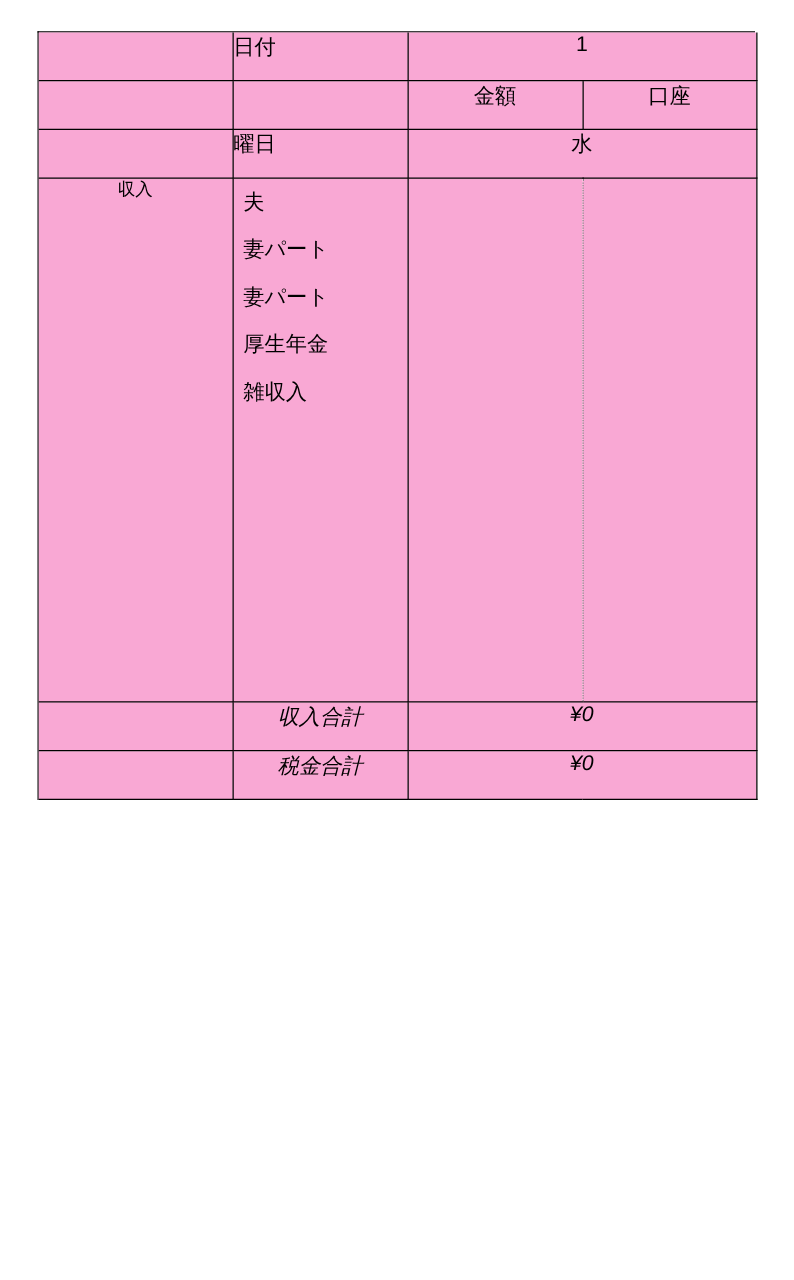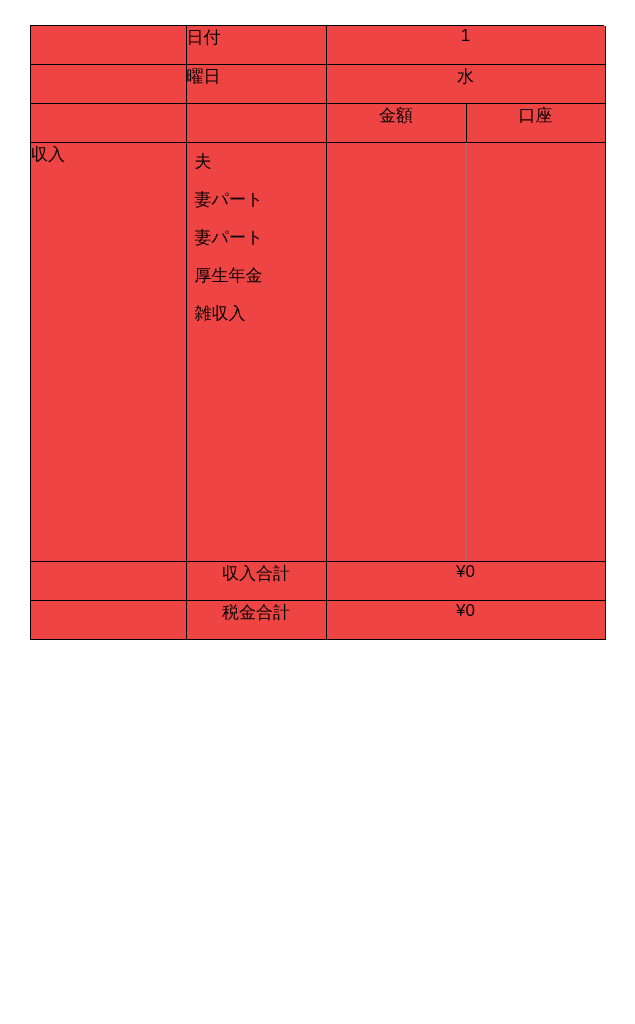--- a/index.html
+++ b/index.html
@@ -27,34 +27,34 @@
     border-collapse: collapse;
     table-layout: fixed;
     width: 574px;
     font-size: 17px;
   }
   table.budget td {
     border-right: 1px solid #000000;
     border-bottom: 1px solid #000000;
     padding: 0;
     vertical-align: top;
-    background: #ef4444;
+    background: #f9a8d4;
     height: 38px;
   }
   
   col.c-cat   { width: 155px; }
   col.c-item  { width: 140px; }
   col.c-amt   { width: 140px; }
   col.c-acct  { width: 139px; }
 
   .cat-cell {
     background: #ccd4ec;
-    text-align: left;
+    text-align: center;
     vertical-align: middle;
-    font-size: 17px;
+    font-size: 14px;
   }
   .hdr-blue {
     background: #ccd4ec;
   }
   .center { text-align: center; vertical-align: middle; }
   .mid { vertical-align: middle; }
   .pad-l { padding-left: 8px; }
   .item-list {
     padding: 0;
     margin: 0;
@@ -67,20 +67,21 @@
     overflow: hidden;
   }
   .blank-block {
     padding: 0;
   }
   .amount-dotted {
     border-right: 1px dotted #8a8a8a !important;
   }
   .total-row td {
     background: #ccd4ec;
+    font-style: italic;
   }
   .total-label {
     text-align: center;
     vertical-align: middle;
   }
   .total-amount {
     text-align: center;
     vertical-align: middle;
   }
 </style>
@@ -98,29 +99,29 @@
     <tbody>
 
       <tr>
         <td class="hdr-blue"></td>
         <td class="hdr-blue pad-l mid">日付</td>
         <td class="hdr-blue center" colspan="2">1</td>
       </tr>
 
       <tr>
         <td class="hdr-blue"></td>
-        <td class="hdr-blue pad-l mid">曜日</td>
-        <td class="hdr-blue center" colspan="2">水</td>
+        <td class="hdr-blue"></td>
+        <td class="hdr-blue center">金額</td>
+        <td class="hdr-blue center">口座</td>
       </tr>
 
       <tr>
         <td class="hdr-blue"></td>
-        <td class="hdr-blue"></td>
-        <td class="hdr-blue center">金額</td>
-        <td class="hdr-blue center">口座</td>
+        <td class="hdr-blue pad-l mid">曜日</td>
+        <td class="hdr-blue center" colspan="2">水</td>
       </tr>
 
       <tr>
         <td class="cat-cell" rowspan="1">収入</td>
         <td class="blank-block">
           <div class="item-list">
             <div class="row">夫</div>
             <div class="row">妻パート</div>
             <div class="row">妻パート</div>
             <div class="row">厚生年金</div>

